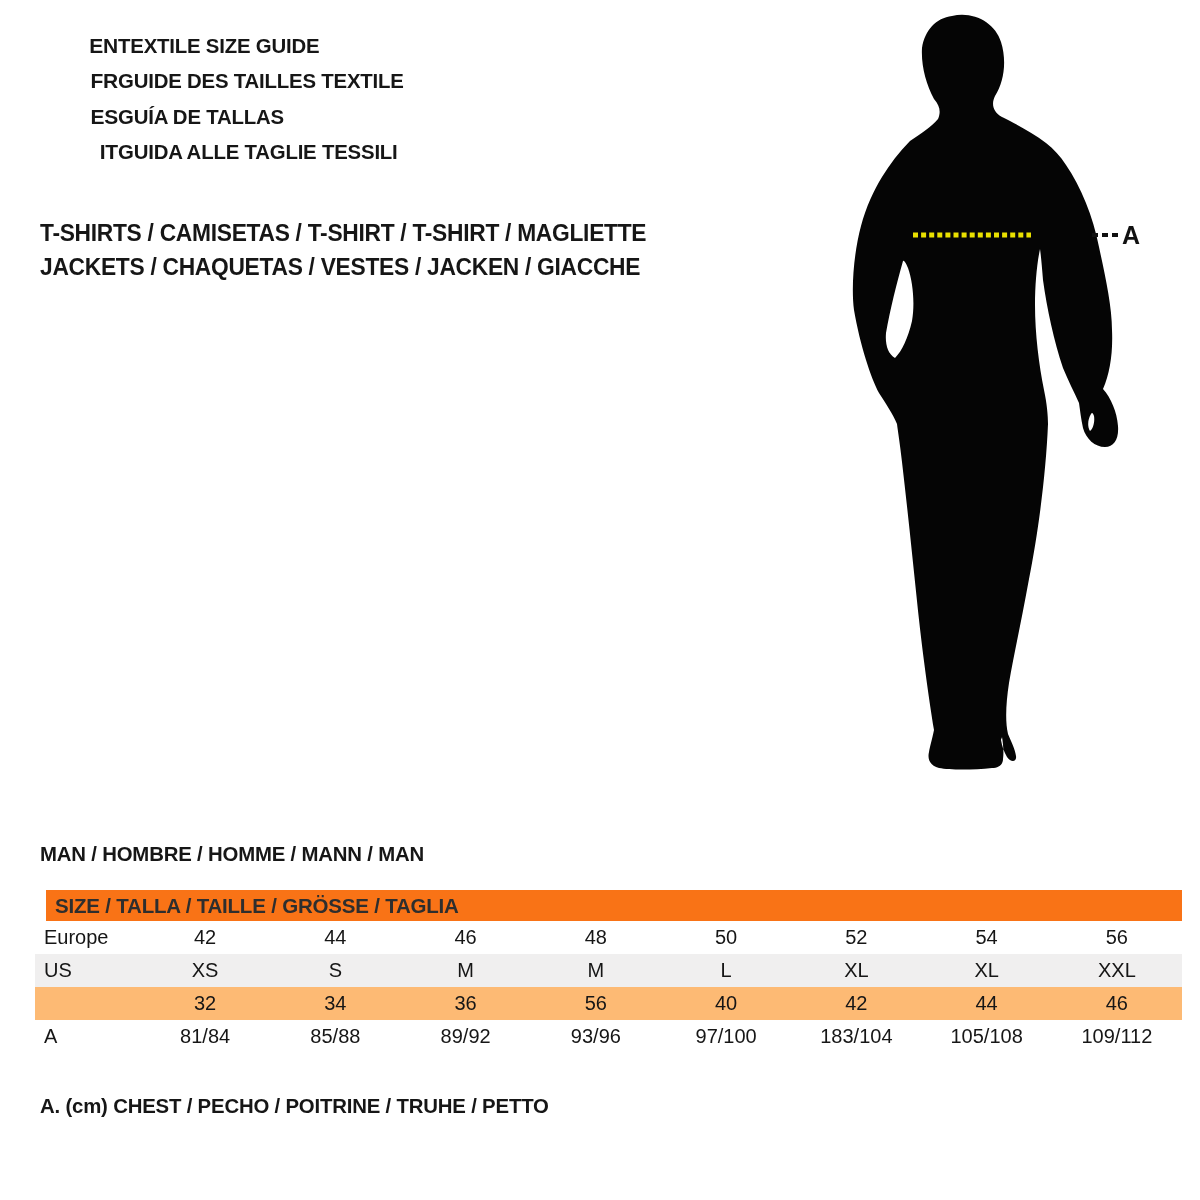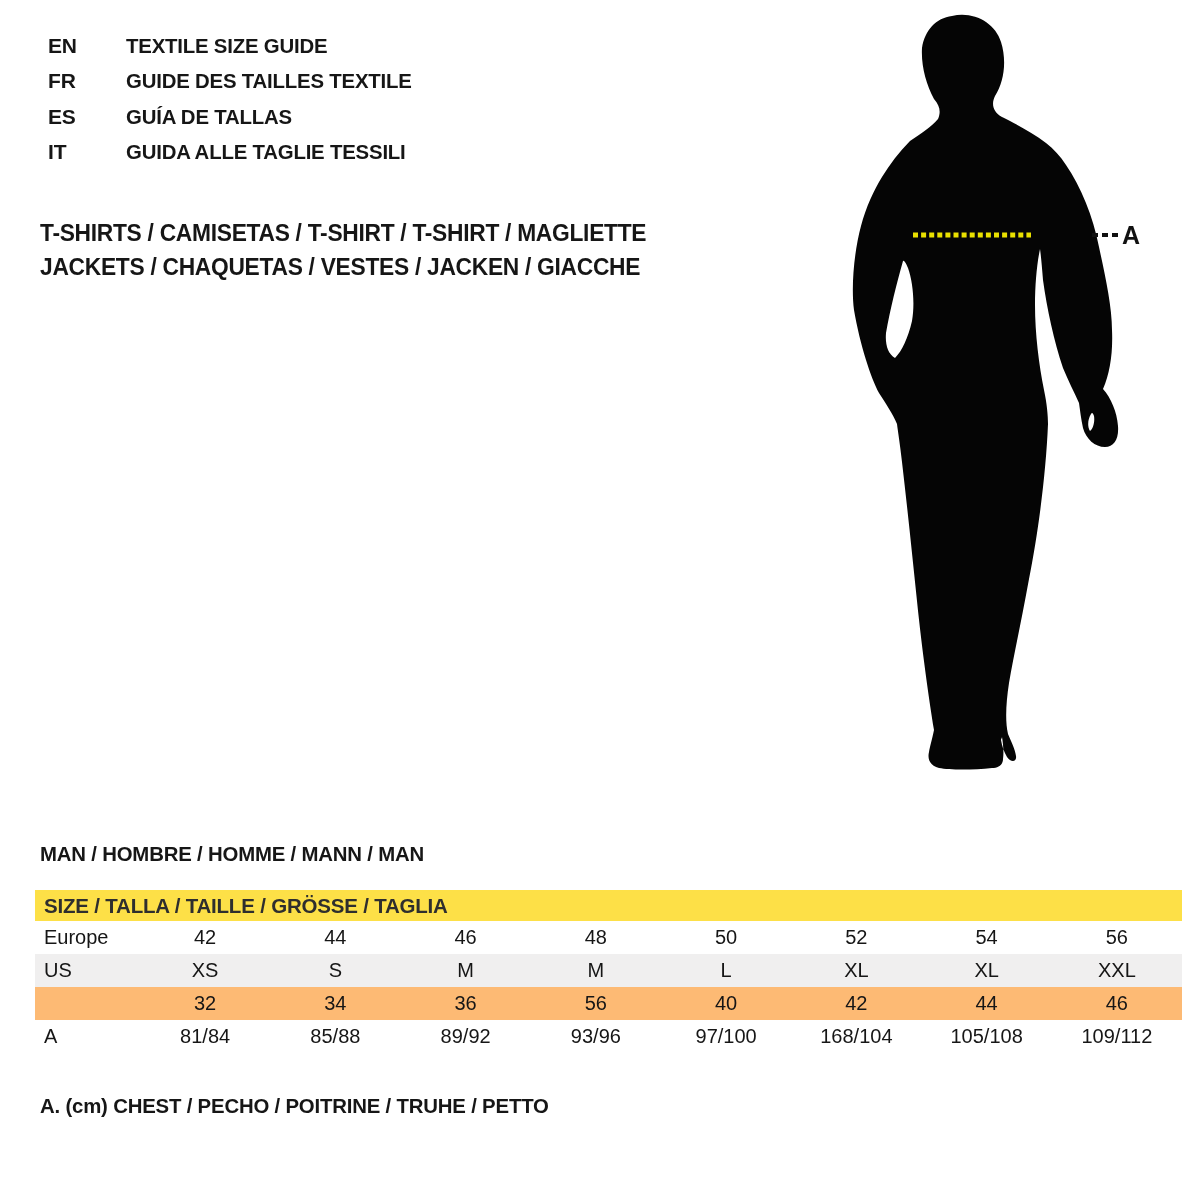--- a/index.html
+++ b/index.html
@@ -1,21 +1,21 @@
 <!DOCTYPE html>
 <html><head>
 <meta charset="utf-8">
 <style>
   html,body{margin:0;padding:0;background:#ffffff;}
   #canvas{
     position:relative;width:1200px;height:1200px;background:#ffffff;overflow:hidden;
     font-family:"Liberation Sans","DejaVu Sans",sans-serif;color:#161616;
   }
   
-  .lang-block{position:absolute;left:48px;top:28px;}
+  .lang-block{position:absolute;left:40px;top:28px;text-align:right;}
   .lang-row{display:flex;height:35.5px;align-items:center;}
   .lang-code{width:78px;font-size:21px;font-weight:bold;letter-spacing:-0.2px;}
   .lang-label{font-size:21px;font-weight:bold;letter-spacing:-0.2px;transform:scaleX(0.97);transform-origin:left center;white-space:nowrap;}
   
   .product-block{position:absolute;left:40px;top:216px;}
   .product-line{font-size:23.5px;font-weight:bold;letter-spacing:-0.3px;line-height:34px;transform:scaleX(0.97);transform-origin:left center;white-space:nowrap;}
   
   .figure-wrap{position:absolute;left:850px;top:0;width:290px;height:790px;}
   
   .section-title{position:absolute;left:40px;top:842px;font-size:21px;font-weight:bold;letter-spacing:-0.2px;transform:scaleX(0.97);transform-origin:left center;white-space:nowrap;}
@@ -117,21 +117,21 @@
         Z"></path>
       <line x1="913" y1="235" x2="1031" y2="235" stroke="#e9e000" stroke-width="5" stroke-dasharray="5 3.1"></line>
       <line x1="1092" y1="235" x2="1118" y2="235" stroke="#111111" stroke-width="4" stroke-dasharray="6 4"></line>
       <text x="1122" y="244" font-size="25" font-weight="bold" fill="#111111">A</text>
     </svg>
   </div>
 
   <div class="section-title">MAN / HOMBRE / HOMME / MANN / MAN</div>
 
   <div class="size-table">
-    <div class="st-header" style="background: #fde047;">SIZE / TALLA / TAILLE / GRÖSSE / TAGLIA</div>
+    <div class="st-header" style="background: #f97316; margin-left: 11px;">SIZE / TALLA / TAILLE / GRÖSSE / TAGLIA</div>
     <div id="st-body">
         <div class="st-row">
           <div class="st-label">Europe</div>
           <div class="st-cell">42</div>
           <div class="st-cell">44</div>
           <div class="st-cell">46</div>
           <div class="st-cell">48</div>
           <div class="st-cell">50</div>
           <div class="st-cell">52</div>
           <div class="st-cell">54</div>
@@ -159,21 +159,21 @@
           <div class="st-cell">44</div>
           <div class="st-cell">46</div>
         </div>
         <div class="st-row">
           <div class="st-label">A</div>
           <div class="st-cell">81/84</div>
           <div class="st-cell">85/88</div>
           <div class="st-cell">89/92</div>
           <div class="st-cell">93/96</div>
           <div class="st-cell">97/100</div>
-          <div class="st-cell">168/104</div>
+          <div class="st-cell">183/104</div>
           <div class="st-cell">105/108</div>
           <div class="st-cell">109/112</div>
         </div>
       </div>
   </div>
 
   <div class="footnote">A. (cm) CHEST / PECHO / POITRINE / TRUHE / PETTO</div>
 
 </div>
 

